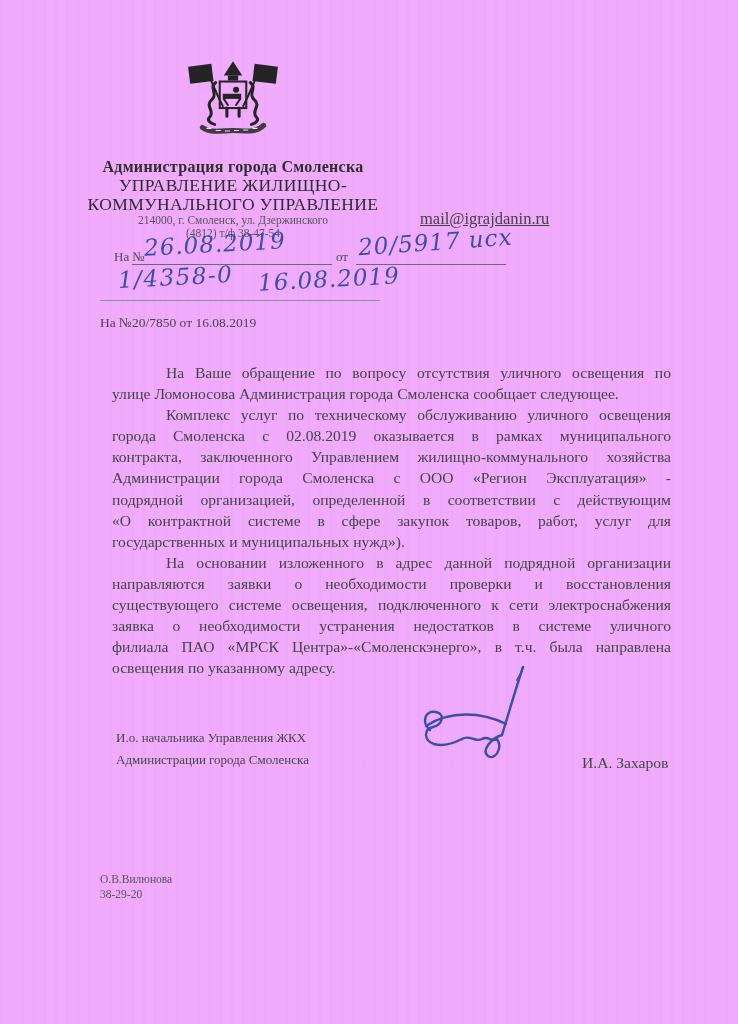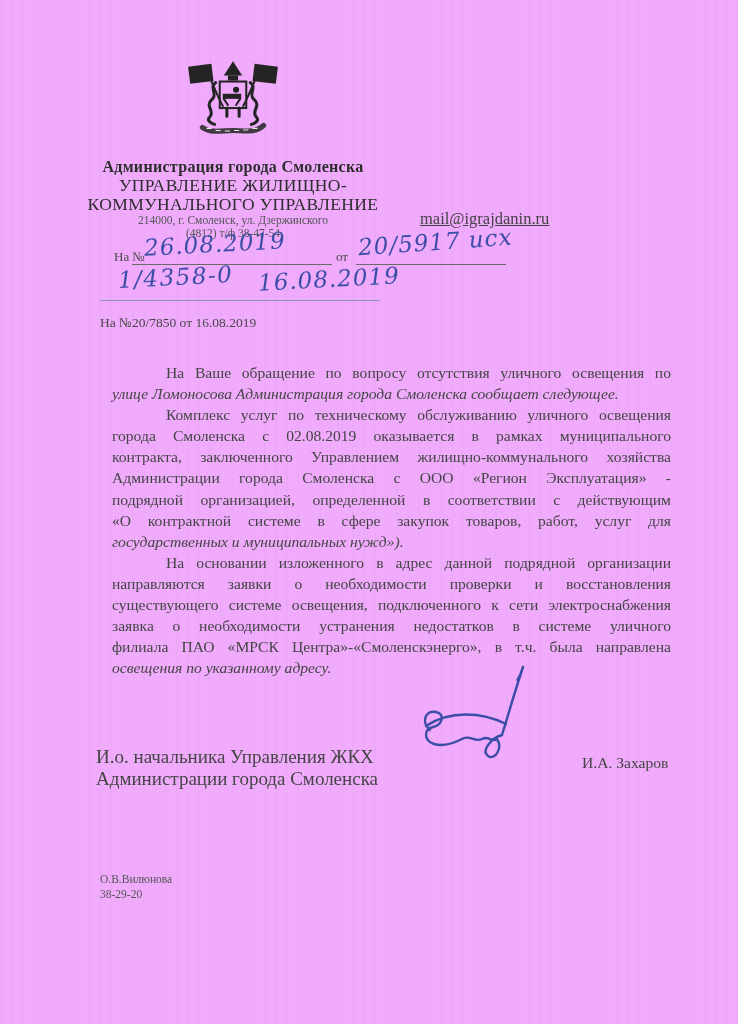--- a/index.html
+++ b/index.html
@@ -47,24 +47,24 @@
   .hw-num2{position:absolute;left:18px;top:2px;font-size:23px;transform:rotate(-3deg);letter-spacing:1.5px;}
   .hw-date2{position:absolute;left:158px;top:4px;font-size:23px;transform:rotate(-3deg);letter-spacing:1px;}
 
   .email{left:420px;top:209px;font-size:16.5px;color:#424242;text-decoration:underline;}
   .printed-ref{left:100px;top:315px;font-size:13.5px;color:#474747;}
 
   
   .body-block{left:100px;top:362px;width:559px;font-size:15.6px;line-height:21.1px;color:#454545;margin-left:12px;}
   .line{text-align:justify;text-align-last:justify;}
   .line.first{text-indent:54px;}
-  .line.last{text-align-last:left;font-style:italic;}
+  .line.last{text-align-last:left;}
 
   
-  .sig-pos{left:96px;top:727px;font-size:19px;line-height:22px;color:#464646;margin-top:19px;}
+  .sig-pos{left:116px;top:727px;font-size:13px;line-height:22px;color:#464646;}
   .sig-name{left:582px;top:754px;font-size:15.6px;color:#464646;}
   .sig-svg{left:412px;top:650px;width:132px;height:132px;}
 
   
   .footer{left:100px;top:872px;font-size:11.5px;line-height:15px;color:#555;}
 </style>
 </head>
 <body>
 
 <div class="scan-page">

